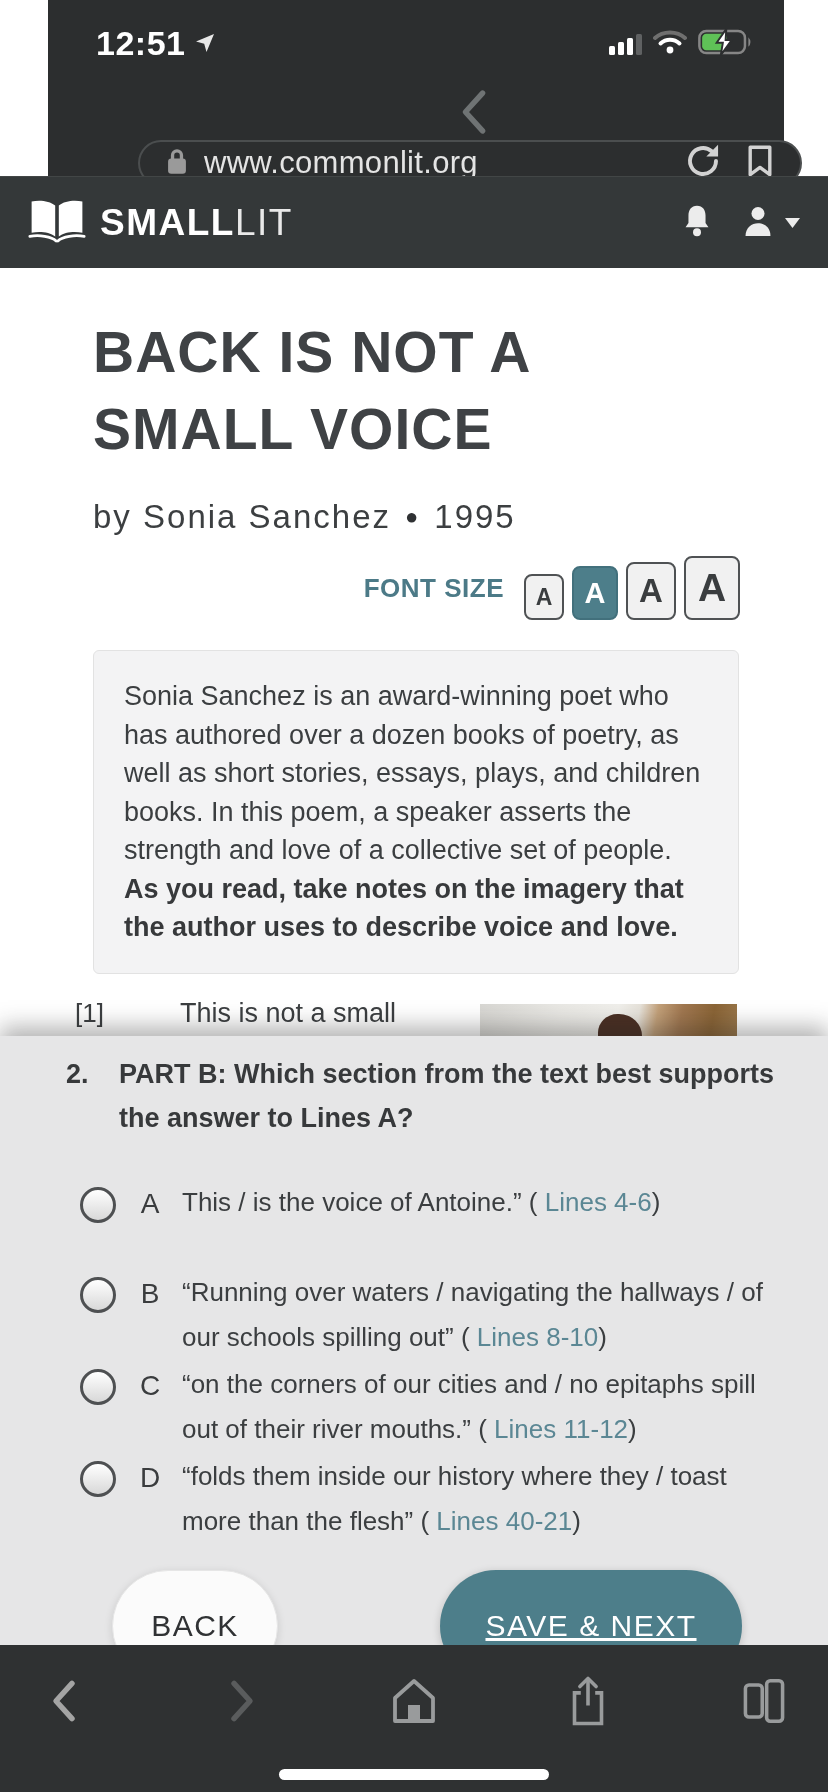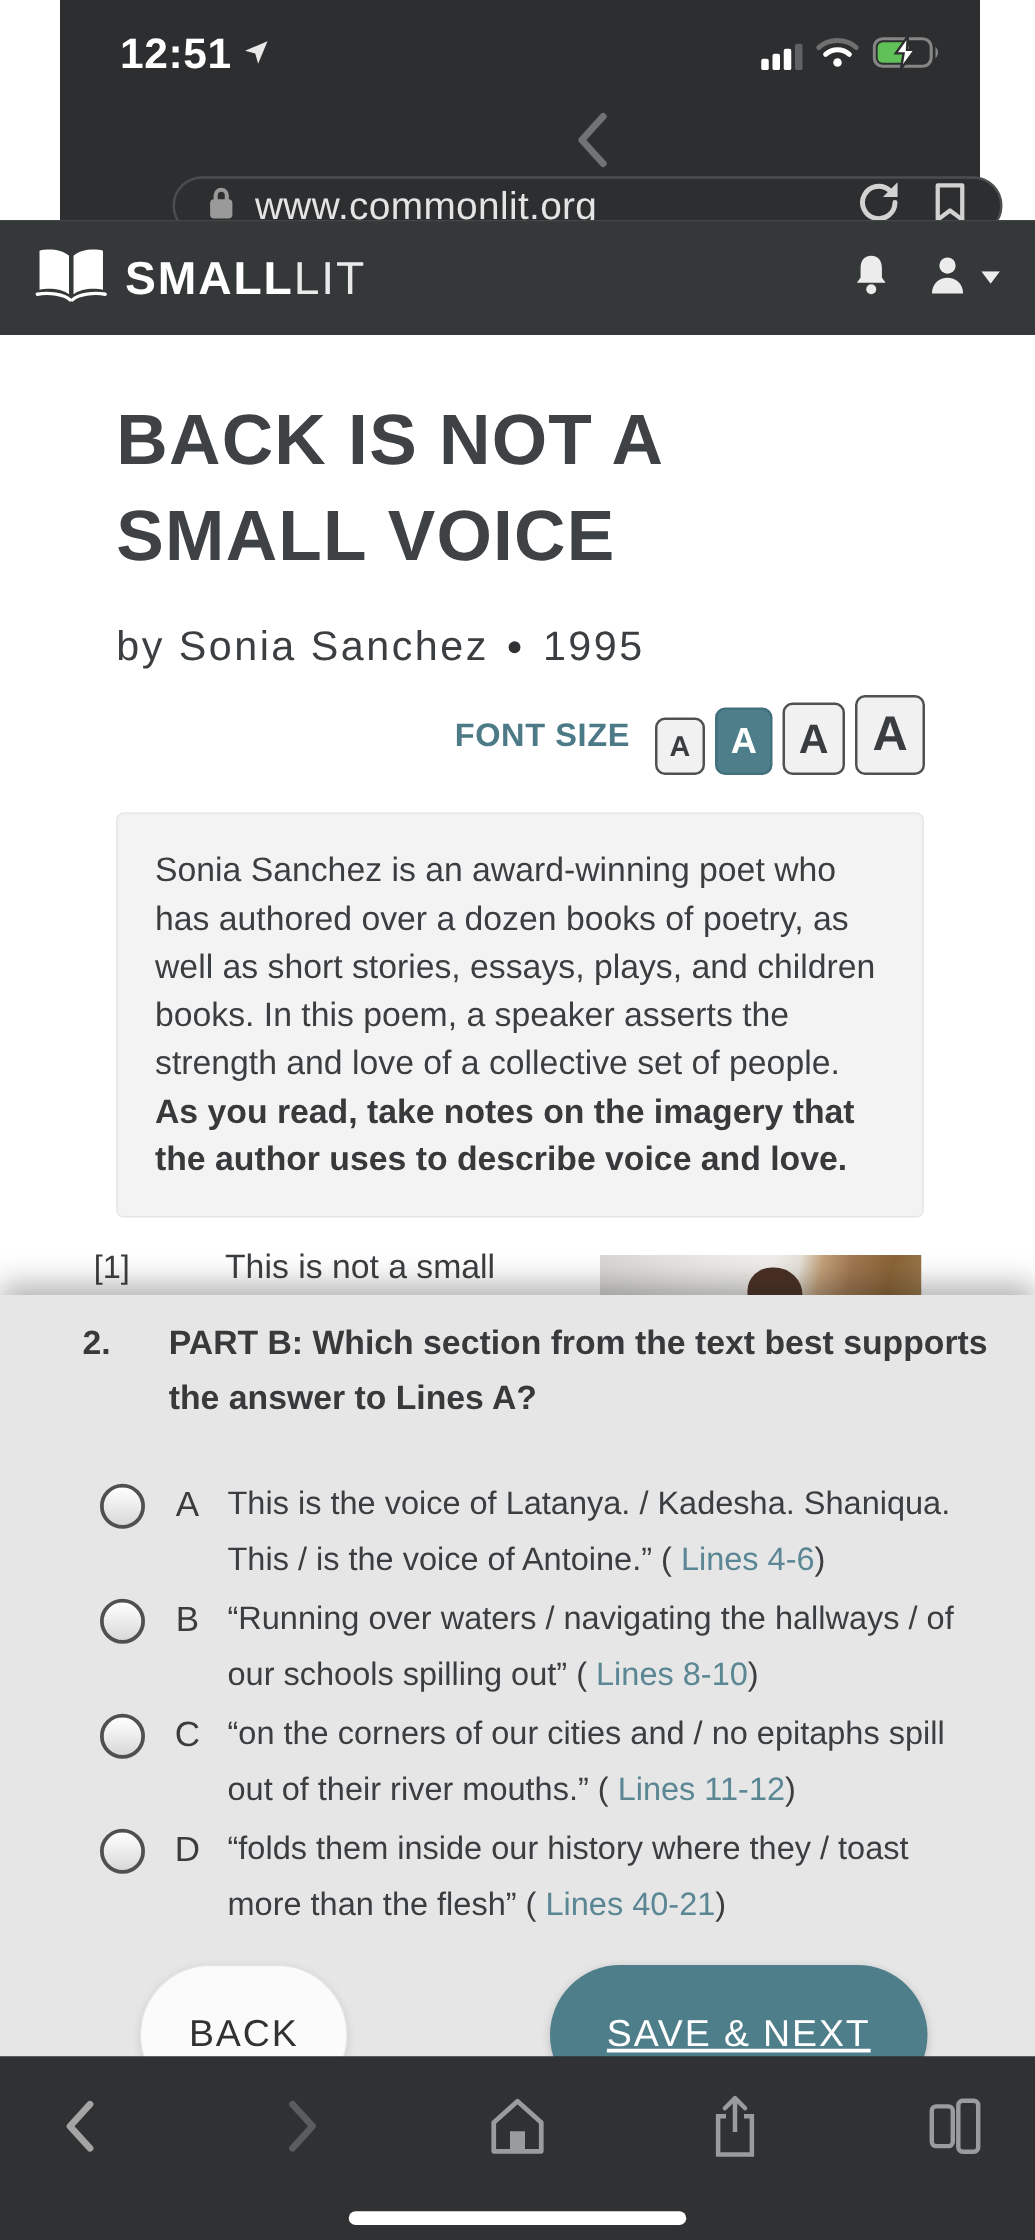--- a/index.html
+++ b/index.html
@@ -57,21 +57,21 @@
   .excerpt .txt{position:absolute;left:180px;top:0;font-size:27px;color:#3b3e40;}
   .photo{position:absolute;left:480px;top:6px;width:257px;height:60px;overflow:hidden;
     background:linear-gradient(100deg,#d8d7d3 0%,#e9e8e4 30%,#f0efeb 52%,#e6e2da 60%,#c2a079 67%,#a07750 76%,#8a6436 88%,#9c7a4e 100%);}
   .photo .fist{position:absolute;left:118px;top:10px;width:44px;height:42px;background:#4a2f23;border-radius:46% 54% 50% 50%;}
   .photo .arm{position:absolute;left:128px;top:40px;width:22px;height:26px;background:#53362a;}
   
   .panel{position:absolute;left:0;top:1036px;width:828px;height:756px;background:#e6e6e7;z-index:5;
     box-shadow:0 -9px 22px rgba(35,35,35,.35);padding-top:16px;box-sizing:border-box;}
   .question{display:flex;padding-left:66px;}
   .q-num{width:53px;flex:none;font-size:27px;font-weight:700;color:#37393b;line-height:44px;}
-  .q-text{width:690px;font-size:27px;font-weight:700;color:#37393b;line-height:44px;margin-left:16px;}
+  .q-text{width:690px;font-size:27px;font-weight:700;color:#37393b;line-height:44px;}
   .options{margin-top:40px;padding-left:80px;}
   .option{display:flex;align-items:flex-start;min-height:88px;margin-bottom:2px;}
   .radio{flex:none;width:30px;height:30px;border-radius:50%;border:3px solid #4e5052;margin-top:7px;
     background:linear-gradient(#ffffff,#d8d8d8);box-sizing:content-box;}
   .letter{flex:none;width:36px;margin-left:16px;margin-top:8px;font-size:28px;color:#3a3c3e;text-align:center;}
   .opt-text{margin-left:14px;width:612px;font-size:26px;line-height:45px;color:#3b3e40;}
   .opt-line{display:block;}
   .lines-link{color:#5b8794;cursor:pointer;}
   .actions{position:relative;margin-top:26px;height:160px;}
   .btn{position:absolute;top:0;height:112px;border-radius:56px;display:flex;align-items:center;justify-content:center;
@@ -221,21 +221,20 @@
       <span class="opt-line">PART B: Which section from the text best supports</span>
       <span class="opt-line">the answer to Lines A?</span>
     </span>
   </div>
   <div class="options">
 
     <div class="option">
       <span class="radio"></span>
       <span class="letter">A</span>
       <span class="opt-text">
-        <span class="opt-line">This is the voice of Latanya. / Kadesha. Shaniqua.</span>
         <span class="opt-line"><span>This / is the voice of Antoine.” ( </span><span class="lines-link">Lines 4-6</span><span>)</span></span>
       </span>
     </div>
 
     <div class="option">
       <span class="radio"></span>
       <span class="letter">B</span>
       <span class="opt-text">
         <span class="opt-line">“Running over waters / navigating the hallways / of</span>
         <span class="opt-line"><span>our schools spilling out” ( </span><span class="lines-link">Lines 8-10</span><span>)</span></span>

